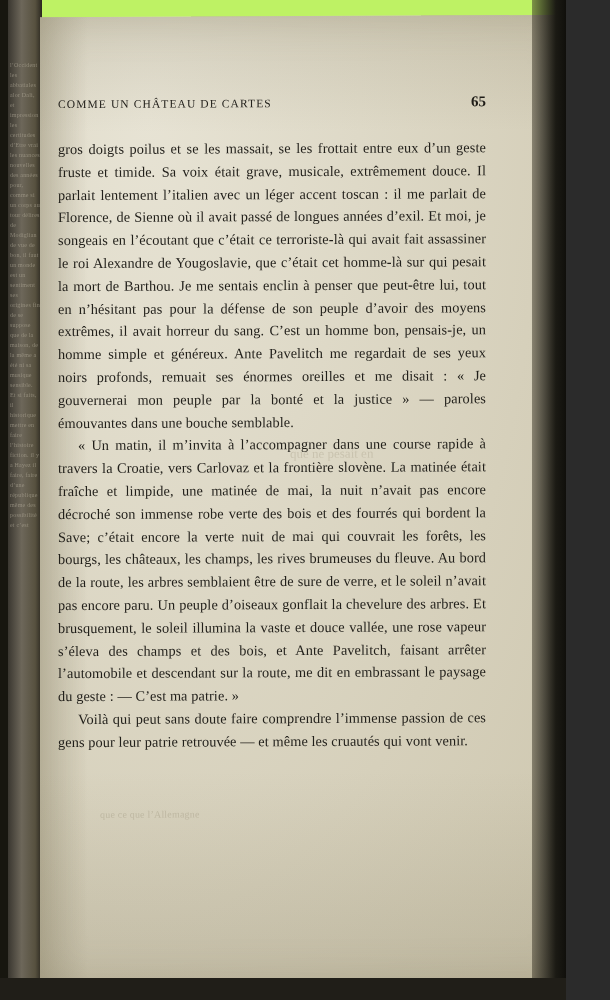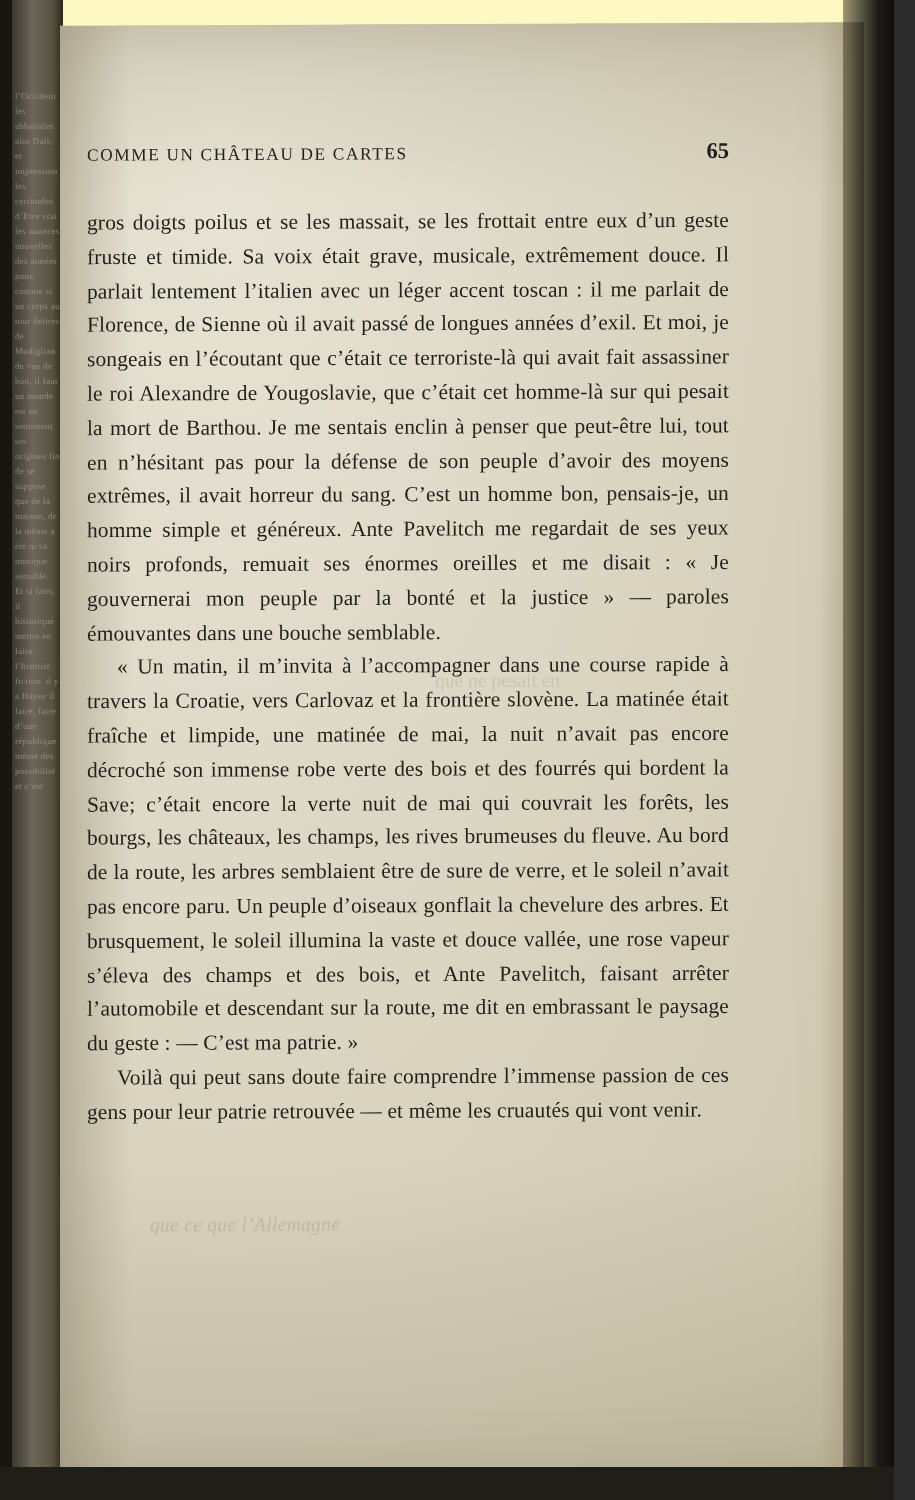--- a/index.html
+++ b/index.html
@@ -11,23 +11,22 @@
     width: 610px;
     height: 1000px;
     overflow: hidden;
     font-family: "Liberation Serif", serif;
   }
 
   .scan {
     position: relative;
     width: 566px;
     height: 1000px;
-    background: #fef9c3;
+    background: #bef264;
     overflow: hidden;
-    padding-left: 30px;
   }
 
   
   .gutter-dark {
     position: absolute;
     left: 0; top: 0;
     width: 10px; height: 1000px;
     background: #17160f;
   }
 
@@ -146,26 +145,25 @@
     text-shadow: 0 1px 2px rgba(255,255,255,.55);
     white-space: nowrap;
     pointer-events: none;
   }
 
   
   .showthrough {
     position: absolute;
     left: 60px;
     top: 792px;
-    font-size: 13px;
+    font-size: 10px;
     color: #b7b09a;
     font-family: "Liberation Serif", serif;
     opacity: .75;
     letter-spacing: .2px;
-    font-style: italic;
   }
   .showthrough2 {
     position: absolute;
     left: 250px;
     top: 430px;
     font-size: 13px;
     color: #bdb6a1;
     font-family: "Liberation Serif", serif;
     opacity: .6;
   }

